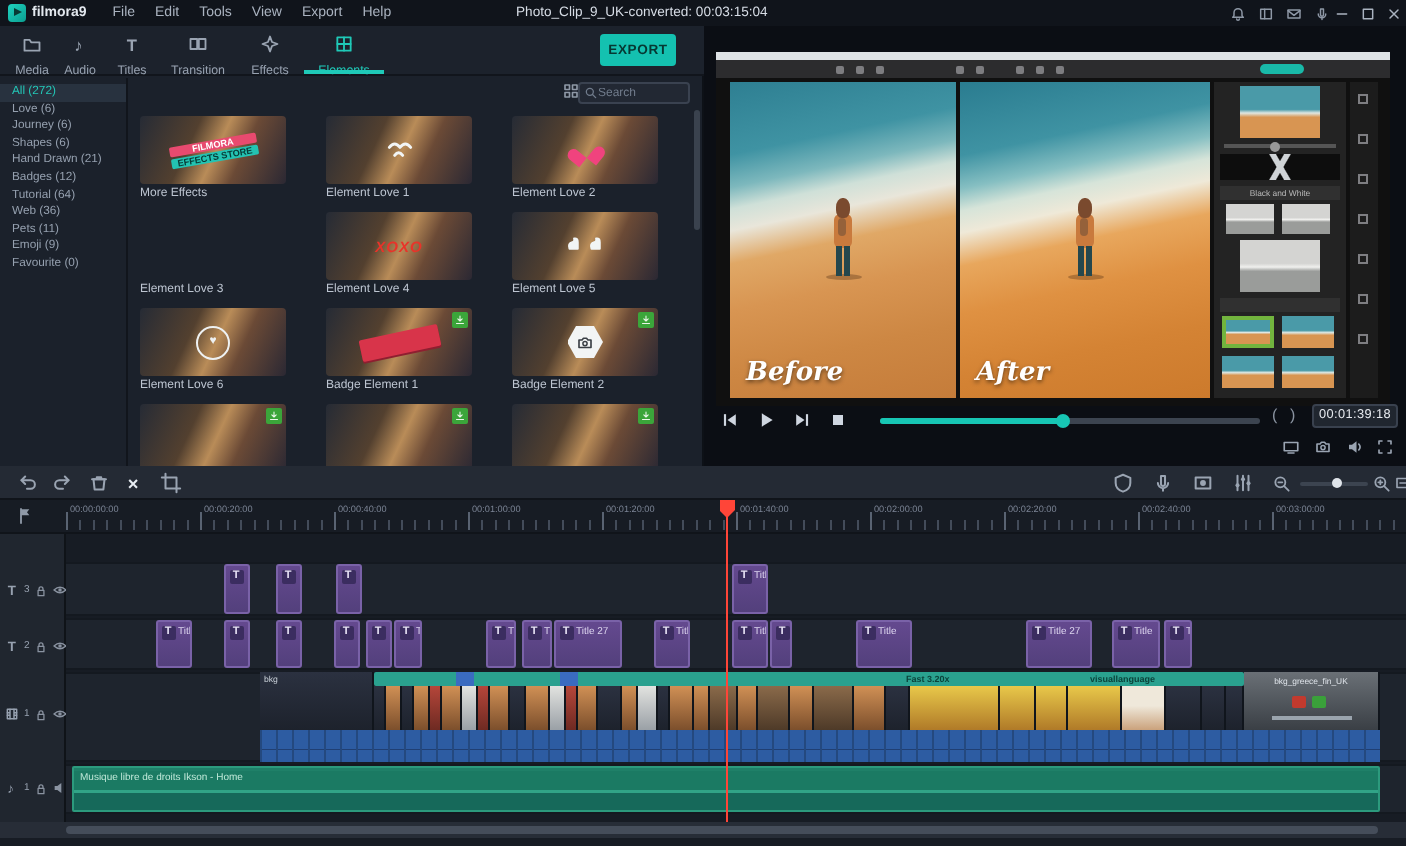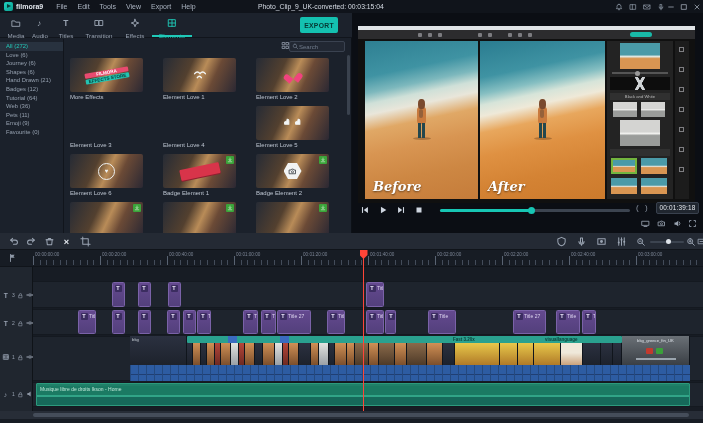--- a/index.html
+++ b/index.html
@@ -283,20 +283,25 @@
           </div>
         </div>
         <div class="thumb-label" style="left: 99px; top: 41px;">Element Love 1</div>
         <div class="thumb" style="left: 192px; top: 5px;">
           <div class="ov">
             <div class="ov-heart"></div>
           </div>
         </div>
         <div class="thumb-label" style="left: 192px; top: 41px;">Element Love 2</div>
         <div class="thumb-label" style="left: 6px; top: 89px;">Element Love 3</div>
+        <div class="thumb" style="left: 99px; top: 53px;">
+          <div class="ov">
+            <span class="ov-xoxo">XOXO</span>
+          </div>
+        </div>
         <div class="thumb-label" style="left: 99px; top: 89px;">Element Love 4</div>
         <div class="thumb" style="left: 192px; top: 53px;">
           <div class="ov">
             <div class="ov-swans"><span class="ic" style="color: rgb(242, 245, 245);">
                 <svg viewBox="0 0 12 12" width="11" height="11">
                   <path d="M3 8q-1-3 1.5-3.5Q6 4.2 5.5 2.5q2-.5 2 2v3.5z" fill="currentColor" stroke="currentColor" stroke-width="1.1" stroke-linecap="round" stroke-linejoin="round"></path>
                 </svg>
               </span><span class="ic" style="color: rgb(242, 245, 245);">
                 <svg viewBox="0 0 12 12" width="11" height="11">
                   <path d="M3 8q-1-3 1.5-3.5Q6 4.2 5.5 2.5q2-.5 2 2v3.5z" fill="currentColor" stroke="currentColor" stroke-width="1.1" stroke-linecap="round" stroke-linejoin="round"></path>

